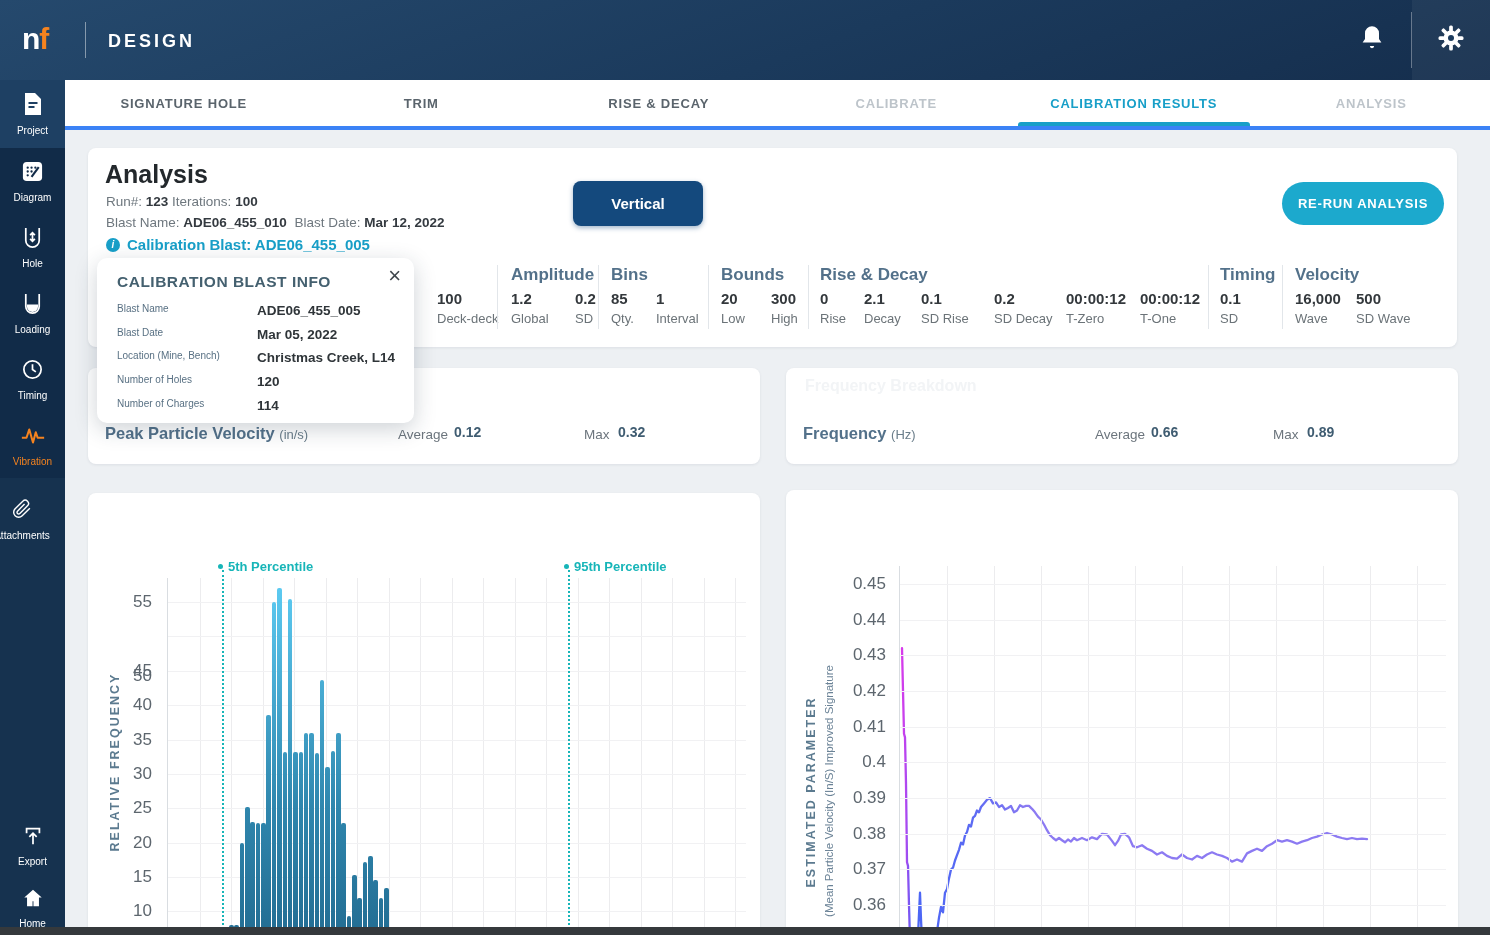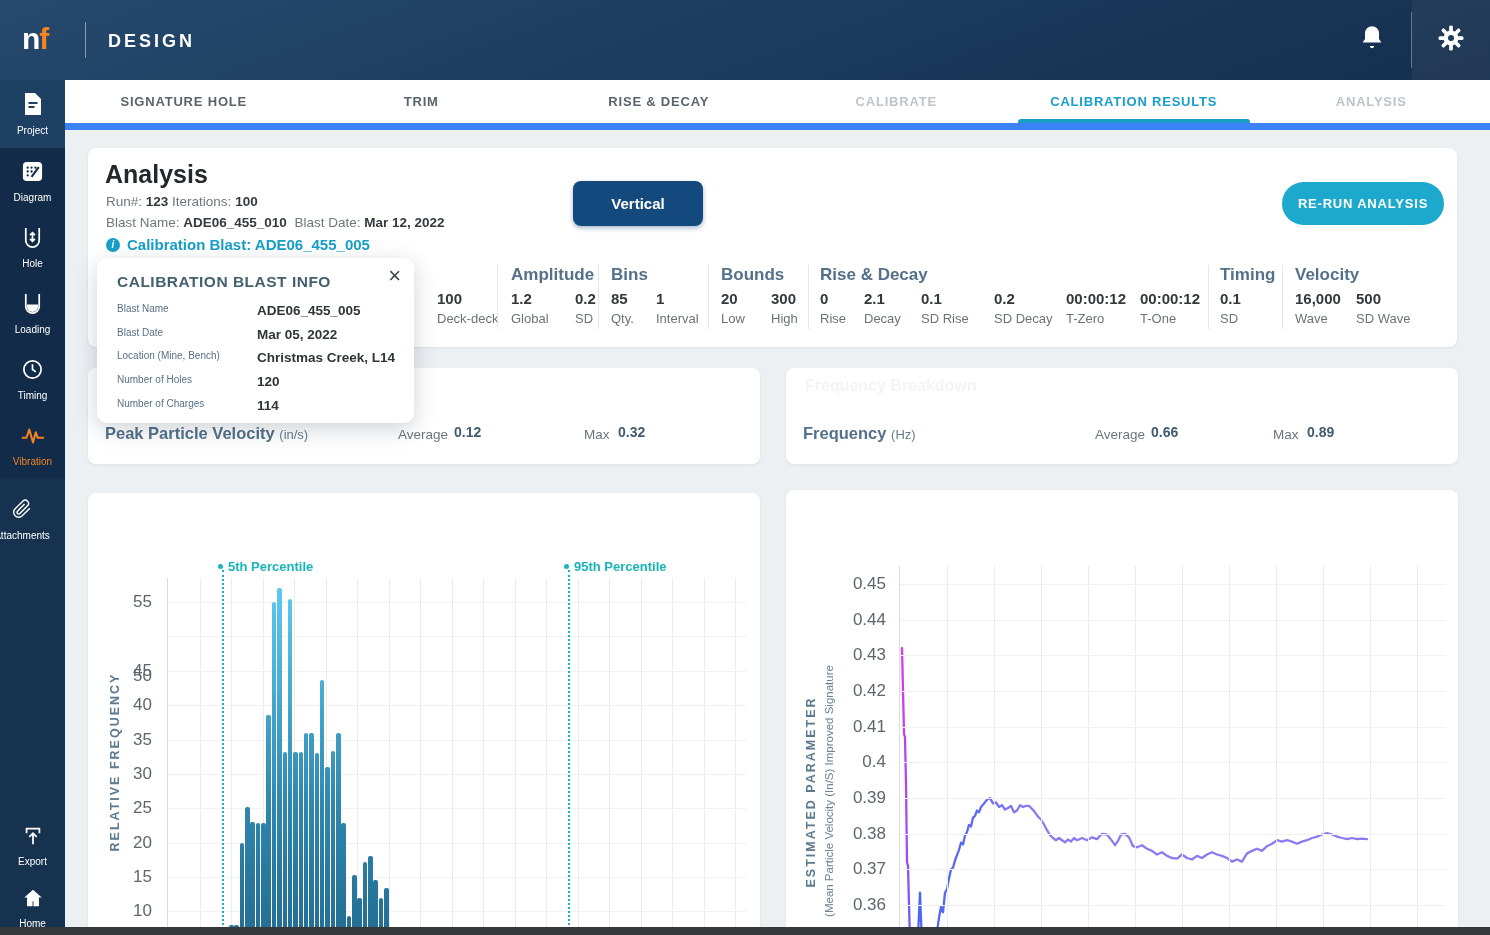--- a/index.html
+++ b/index.html
@@ -27,21 +27,21 @@
   #side-project { position:absolute; top:0; height:68px; background:#1e4063; width:65px; }
   #side-group { position:absolute; top:68px; height:330px; width:65px; background:#112b48; }
   .grp-item { height:66px; }
   #side-attach { position:absolute; top:398px; height:82px; width:44px; }
   #side-export { position:absolute; top:736px; height:60px; width:65px; }
   #side-home   { position:absolute; top:798px; height:60px; width:65px; }
   .side-item.active .lbl { color:#f5831f; }
 
   
   #tabbar { position:absolute; left:65px; top:80px; width:1425px; height:50px; background:#ffffff;
-    border-bottom:7px solid #3b82f6; display:flex; z-index:10; }
+    border-bottom:4px solid #3b82f6; display:flex; z-index:10; }
   .tab { flex:1; display:flex; align-items:center; justify-content:center; position:relative;
     font-size:13px; font-weight:bold; letter-spacing:0.8px; cursor:pointer; }
   .tab.enabled  { color:#5a646c; }
   .tab.disabled { color:#bdc4ca; }
   .tab.active   { color:#189fc8; }
   .tab.active .underline { position:absolute; bottom:0; left:50%; transform:translateX(-50%);
     width:232px; height:4px; background:#189fc8; border-radius:3px 3px 0 0; }
 
   
   .card { position:absolute; background:#ffffff; border-radius:8px; box-shadow:0 1px 3px rgba(20,40,60,0.08); }

